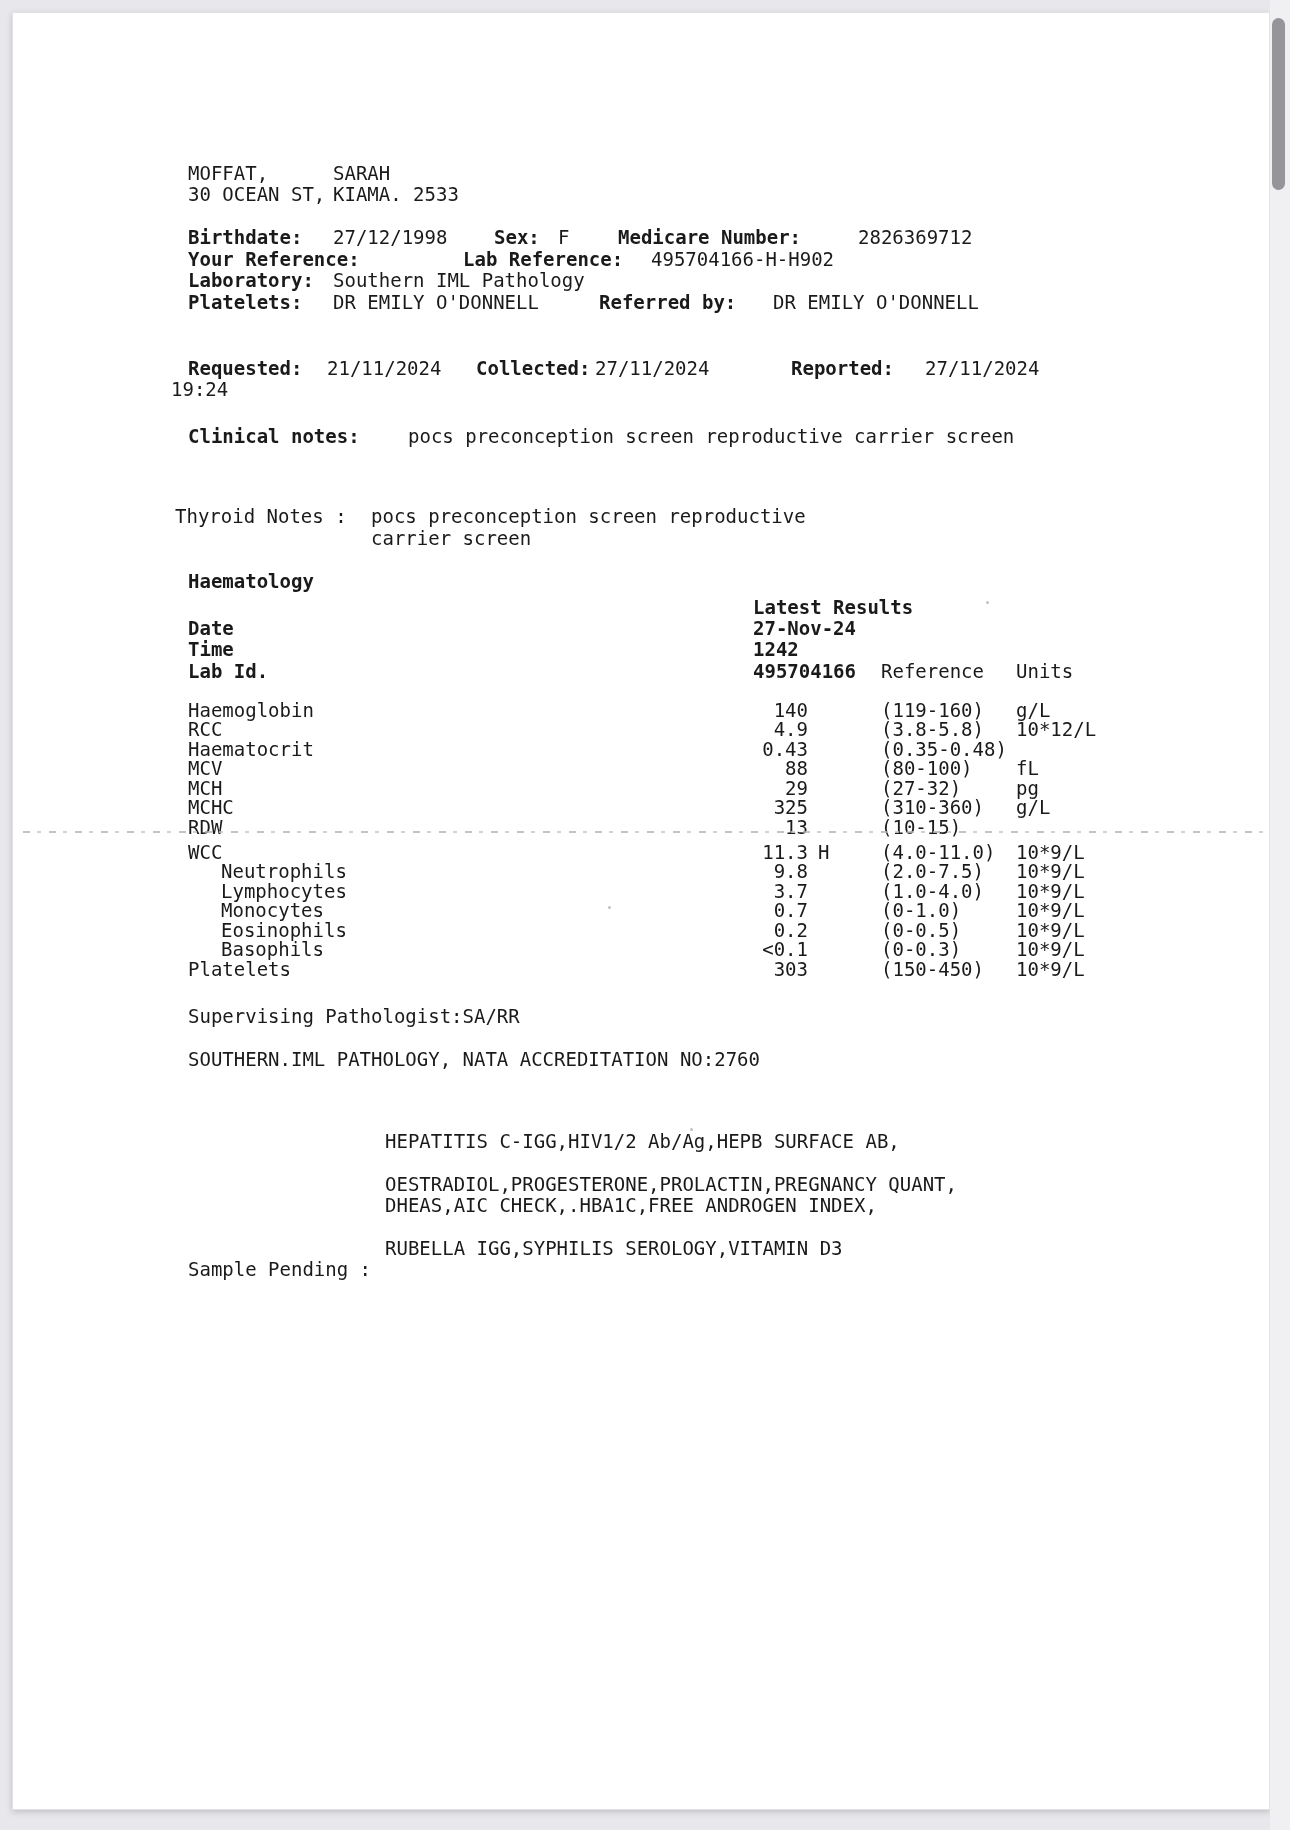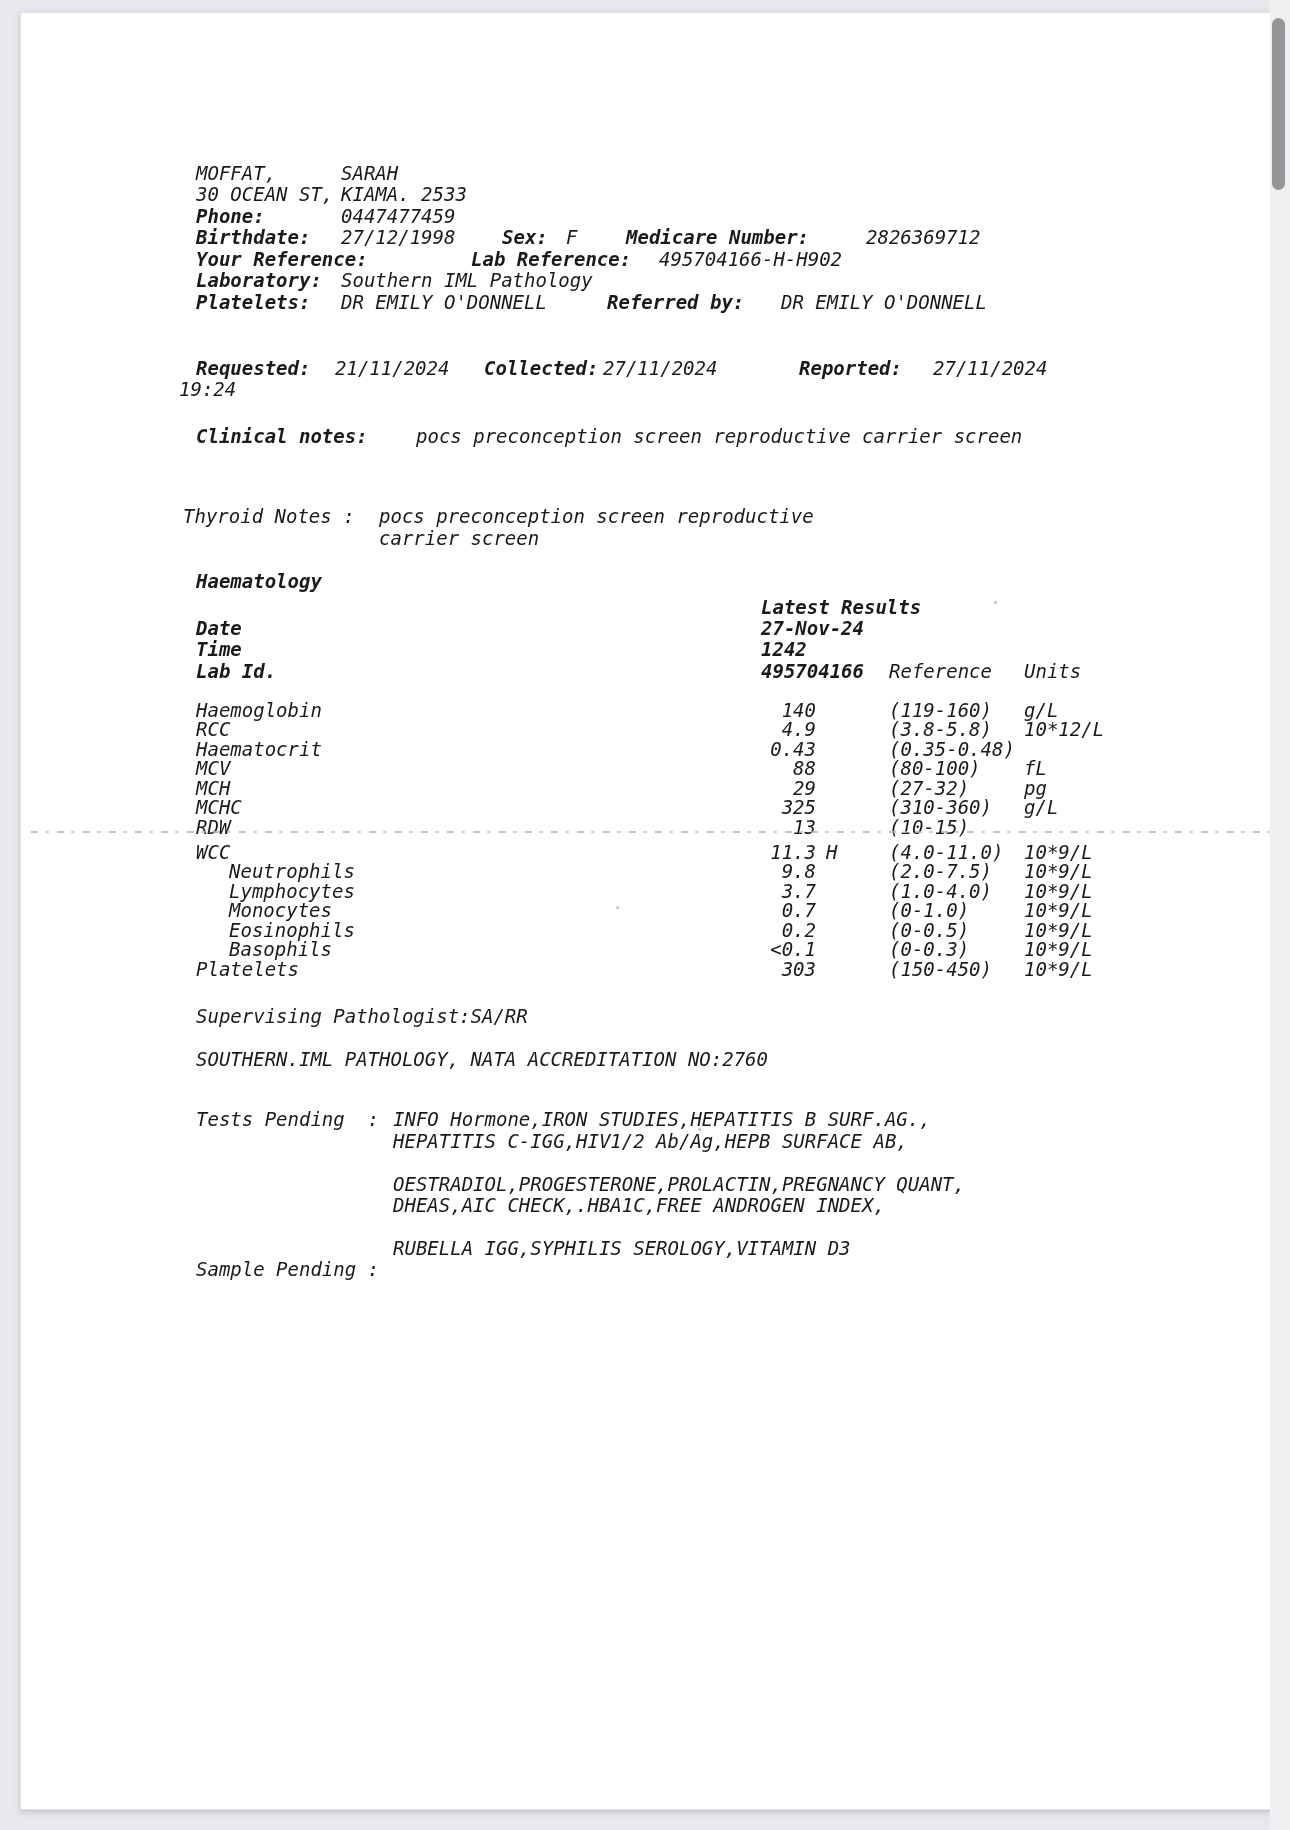--- a/index.html
+++ b/index.html
@@ -1,19 +1,19 @@
 <!DOCTYPE html>
 <html><head>
 <meta charset="utf-8">
 <style>
   html,body{margin:0;padding:0;background:#e8e8ec;}
   .viewport{position:relative;width:1290px;height:1830px;background:#e8e8ec;overflow:hidden;
             font-family:"DejaVu Sans Mono",monospace;color:#1a1a1a;}
-  .page{position:absolute;left:20px;top:12px;width:1258px;height:1798px;background:#ffffff;
-        border:1px solid #e2e2e6;box-shadow:0 2px 6px rgba(50,50,60,.22);box-sizing:border-box;font-style:italic;}
+  .page{position:absolute;left:12px;top:12px;width:1258px;height:1798px;background:#ffffff;
+        border:1px solid #e2e2e6;box-shadow:0 2px 6px rgba(50,50,60,.22);box-sizing:border-box;}
   .ln{position:absolute;left:0;width:100%;height:22px;font-size:19px;line-height:21px;}
   .c{position:absolute;white-space:pre;}
   .b{font-weight:bold;}
   .name{left:175px;}
   .name.ind{left:208px;}
   .val{left:620px;width:175px;text-align:right;}
   .flag{left:805px;}
   .ref{left:868px;}
   .unit{left:1003px;}
   .dashes{position:absolute;left:10px;top:818px;width:1244px;height:2px;opacity:.8;
@@ -29,24 +29,20 @@
   <div class="page">
 
     <div class="ln" style="top:150px">
       <span class="c" style="left:175px">MOFFAT,</span>
       <span class="c" style="left:320px">SARAH</span>
     </div>
     <div class="ln" style="top:171px">
       <span class="c" style="left:175px">30 OCEAN ST,</span>
       <span class="c" style="left:320px">KIAMA. 2533</span>
     </div>
-    <div class="ln" style="top:193px">
-      <span class="c b" style="left:175px">Phone:</span>
-      <span class="c" style="left:320px">0447477459</span>
-    </div>
     <div class="ln" style="top:214px">
       <span class="c b" style="left:175px">Birthdate:</span>
       <span class="c" style="left:320px">27/12/1998</span>
       <span class="c b" style="left:481px">Sex:</span>
       <span class="c" style="left:545px">F</span>
       <span class="c b" style="left:605px">Medicare Number:</span>
       <span class="c" style="left:845px">2826369712</span>
     </div>
     <div class="ln" style="top:236px">
       <span class="c b" style="left:175px">Your Reference:</span>
@@ -209,24 +205,20 @@
     </div>
 
     <div class="dashes"></div>
 
     <div class="ln" style="top:993px">
       <span class="c" style="left:175px">Supervising Pathologist:SA/RR</span>
     </div>
     <div class="ln" style="top:1036px">
       <span class="c" style="left:175px">SOUTHERN.IML PATHOLOGY, NATA ACCREDITATION NO:2760</span>
     </div>
-    <div class="ln" style="top:1096px">
-      <span class="c" style="left:175px">Tests Pending  :</span>
-      <span class="c" style="left:372px">INFO Hormone,IRON STUDIES,HEPATITIS B SURF.AG.,</span>
-    </div>
     <div class="ln" style="top:1118px">
       <span class="c" style="left:372px">HEPATITIS C-IGG,HIV1/2 Ab/Ag,HEPB SURFACE AB,</span>
     </div>
     <div class="ln" style="top:1161px">
       <span class="c" style="left:372px">OESTRADIOL,PROGESTERONE,PROLACTIN,PREGNANCY QUANT,</span>
     </div>
     <div class="ln" style="top:1182px">
       <span class="c" style="left:372px">DHEAS,AIC CHECK,.HBA1C,FREE ANDROGEN INDEX,</span>
     </div>
     <div class="ln" style="top:1225px">

